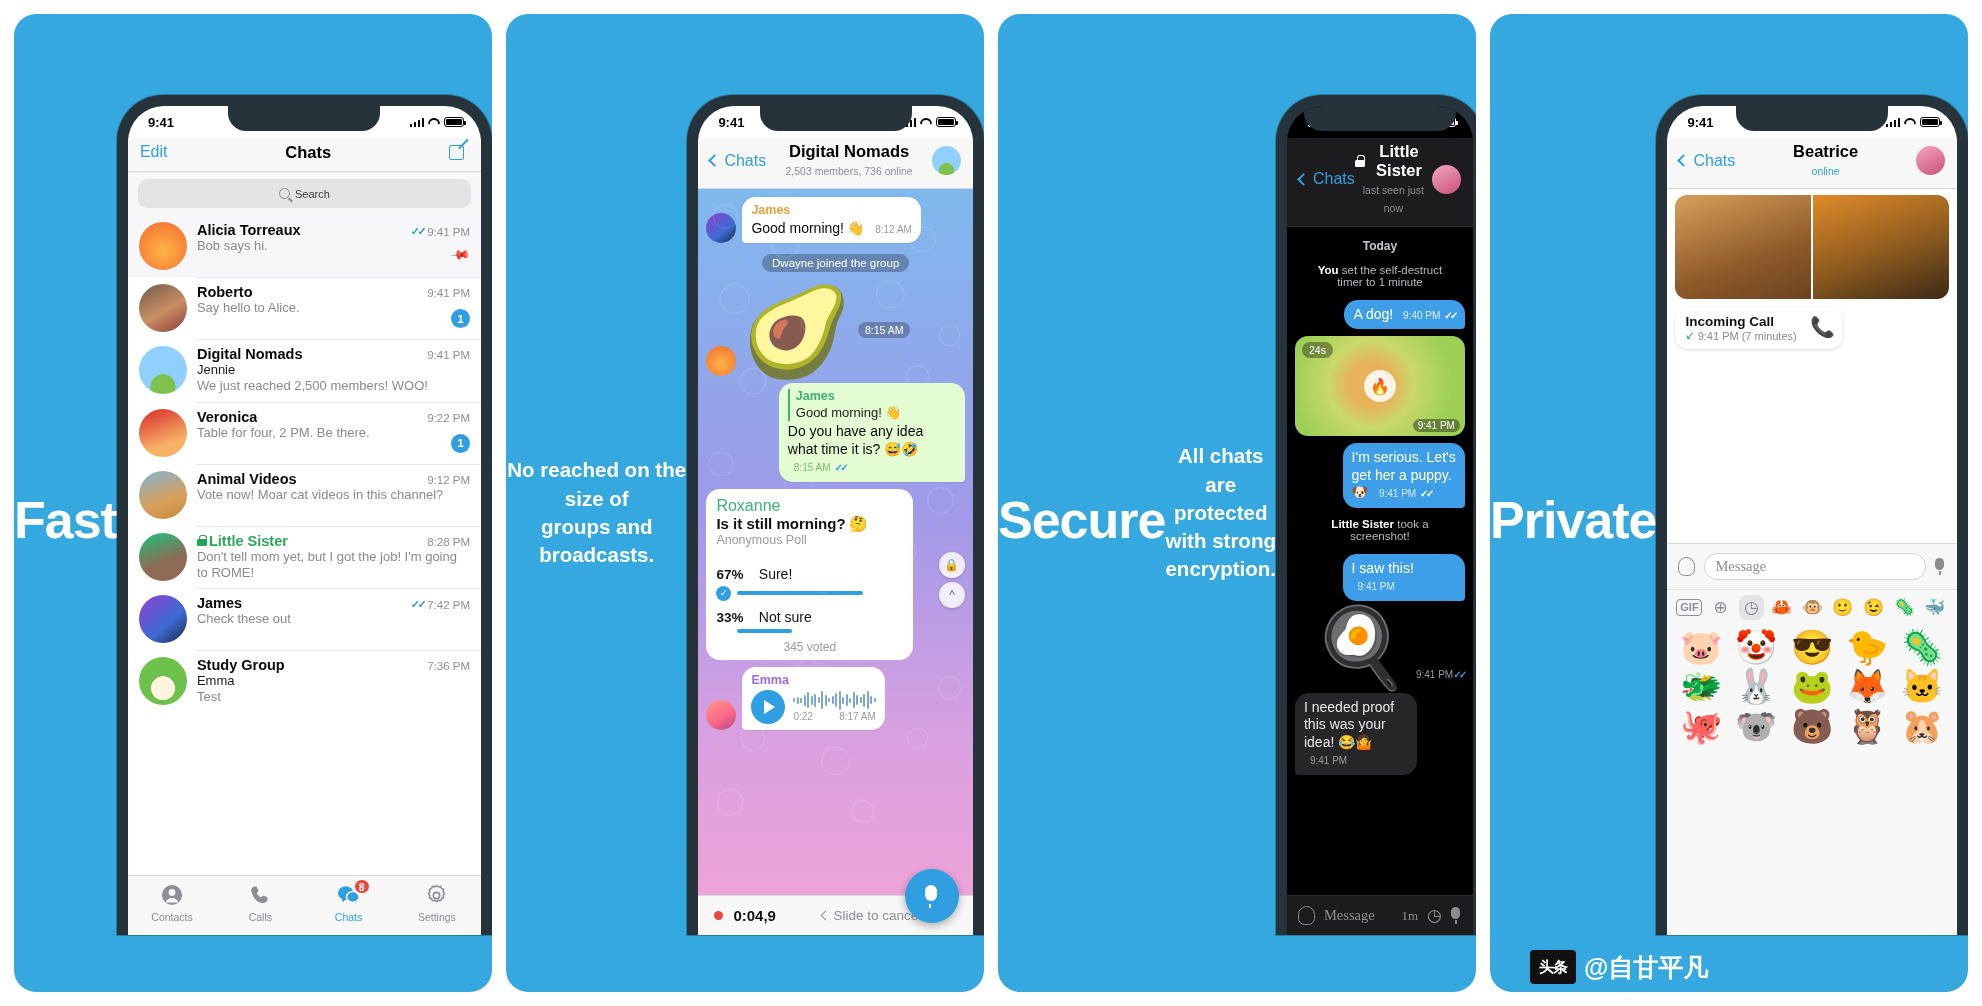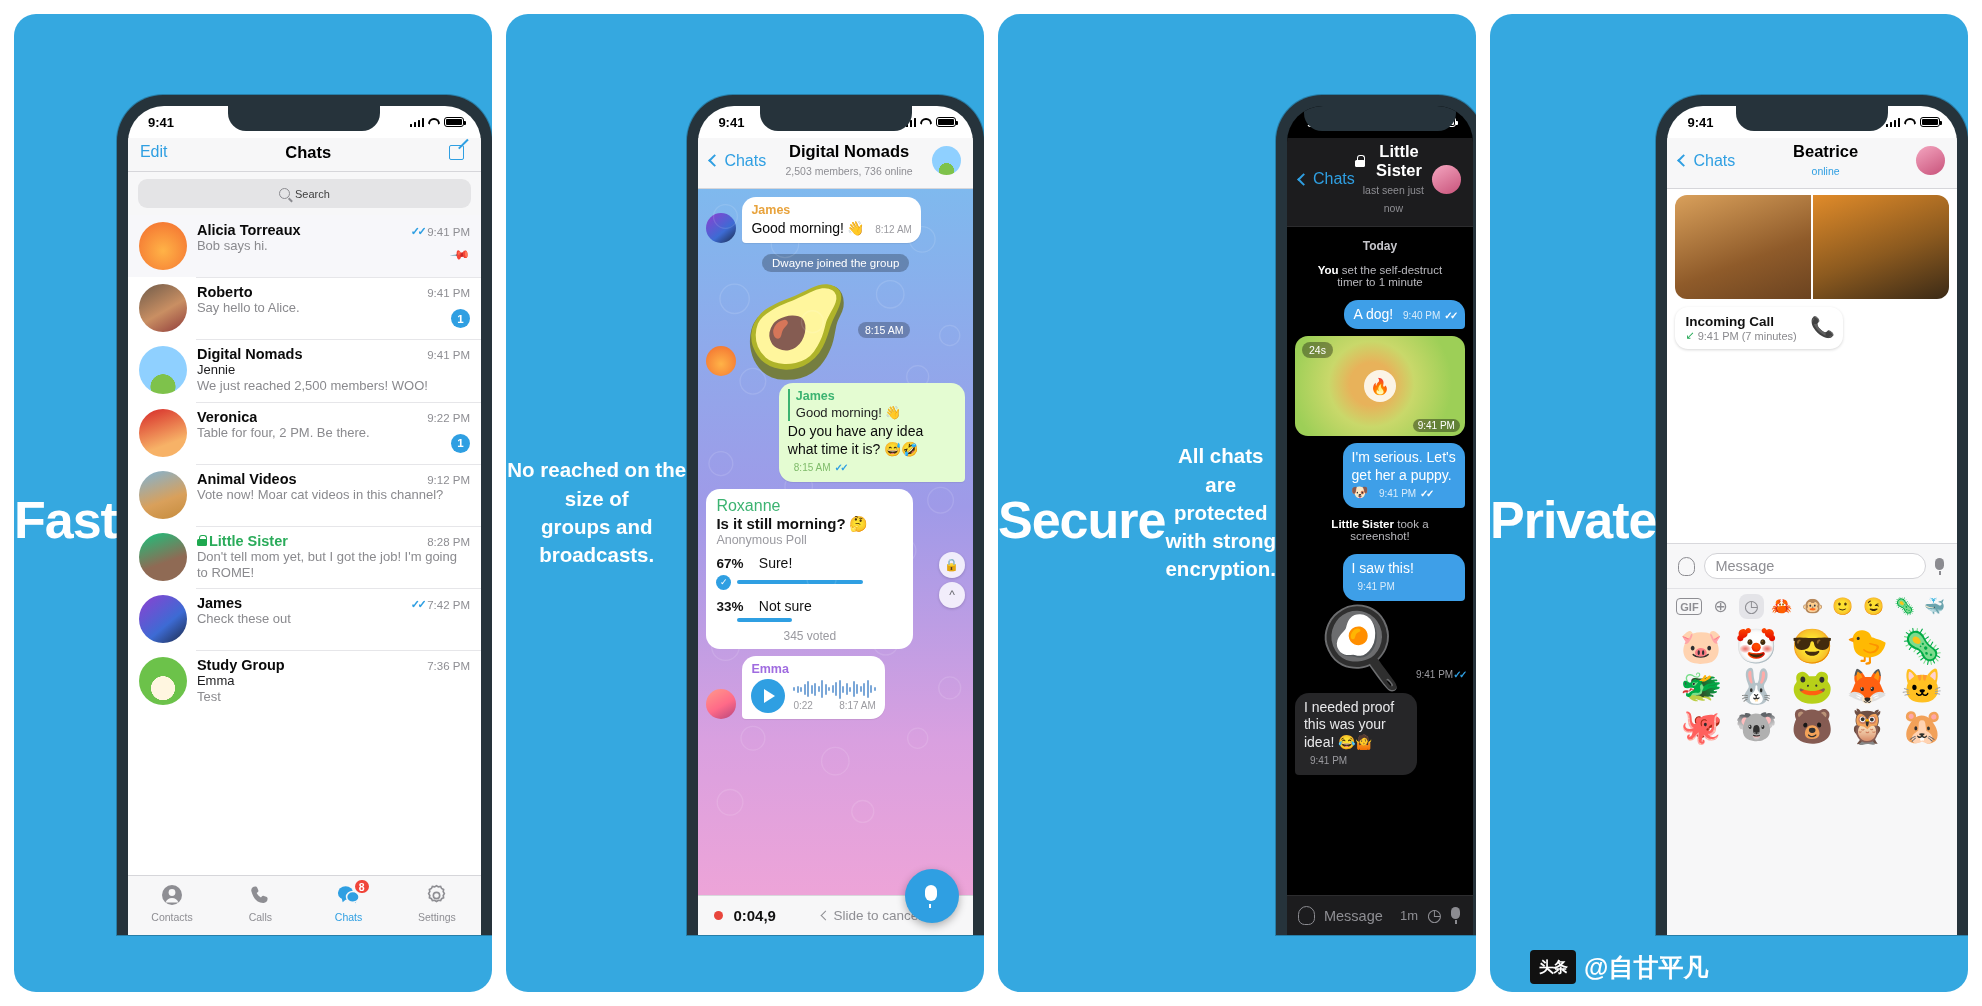--- a/index.html
+++ b/index.html
@@ -207,41 +207,41 @@
   .daylabel { text-align:center; color:#c7c7cc; font-size:12px; font-weight:bold; margin:4px 0 8px; }
 
   
   .quote { border-left: 2.5px solid #3cb371; padding-left: 6px; margin-bottom: 2px; }
   .quote .qn { font-size: 12.5px; font-weight: bold; color: #3cb371; }
   .quote .qt { font-size: 13px; color: #222; }
 
   
   .poll { background:#fff; border-radius:14px; padding:8px 10px 6px; width: 80%; }
   .poll .p-q { font-size: 15px; font-weight: bold; color:#111; line-height:1.2; }
-  .poll .p-t { font-size: 12.5px; color:#9a9aa0; margin-bottom:7px; }
+  .poll .p-t { font-size: 12.5px; color:#9a9aa0; margin-bottom:18px; }
   .popt { margin-bottom: 7px; }
   .popt .pct { font-size: 13.5px; font-weight: bold; color:#111; display:inline-block; width:38px; }
   .popt .lbl { font-size: 14px; color:#111; }
   .pbarrow { display:flex; align-items:center; gap:6px; margin-top:3px; }
   .pcheck { width:15px;height:15px;border-radius:50%;background:#2f9fe2;color:#fff;font-size:9px;display:flex;align-items:center;justify-content:center; flex:0 0 15px;}
   .pbar { height:4px; background:#2f9fe2; border-radius:2px; }
   .pbar.dim { background:#2f9fe2; }
   .pvoted { text-align:center; font-size:12px; color:#9a9aa0; margin-top:2px; }
 
   
   .voice { display:flex; align-items:center; gap:8px; }
   .play { width:34px;height:34px;border-radius:50%;background:#2f9fe2;display:flex;align-items:center;justify-content:center;flex:0 0 34px; }
   .play::after{content:"";border-left:11px solid #fff;border-top:7px solid transparent;border-bottom:7px solid transparent;margin-left:3px;}
   .wave { display:flex; align-items:center; gap:1.5px; height:22px; }
   .wave i { width:2px; background:#7aa7d8; border-radius:1px; display:block; }
 
   
   .inputbar {
     flex: 0 0 auto; background:#f7f7f8; border-top:1px solid #d8d8dc;
-    display:flex; align-items:center; gap:9px; padding: 9px 11px;
+    display:flex; align-items:center; gap:9px; padding: 9px 11px; font-family: Liberation Serif, serif;
   }
   .inputbar.dark { background:#1c1c1e; border-top:1px solid #2c2c2e; }
   .ibfield { flex:1 1 auto; color:#8e8e93; font-size:14.5px; }
   .ibfield.boxed { border:1px solid #d2d2d6; border-radius:15px; padding:4px 10px; background:#fff; }
   .clip { width:17px;height:19px;border:1.8px solid #8b8b90;border-radius:9px 9px 7px 7px;border-top-width:1.8px; flex:0 0 auto;}
   .mic { width:11px; height:17px; position:relative; flex:0 0 auto;}
   .mic::before{content:"";position:absolute;top:0;left:0;width:9px;height:12px;border-radius:5px;background:#8b8b90;}
   .mic::after{content:"";position:absolute;bottom:0;left:4px;width:1.6px;height:4px;background:#8b8b90;}
   .recordbar { flex:0 0 auto; background:#f7f7f8; display:flex; align-items:center; padding: 11px 16px; gap:10px; border-top:1px solid #d8d8dc;}
   .recdot { width:9px;height:9px;border-radius:50%;background:#e8453c; }

